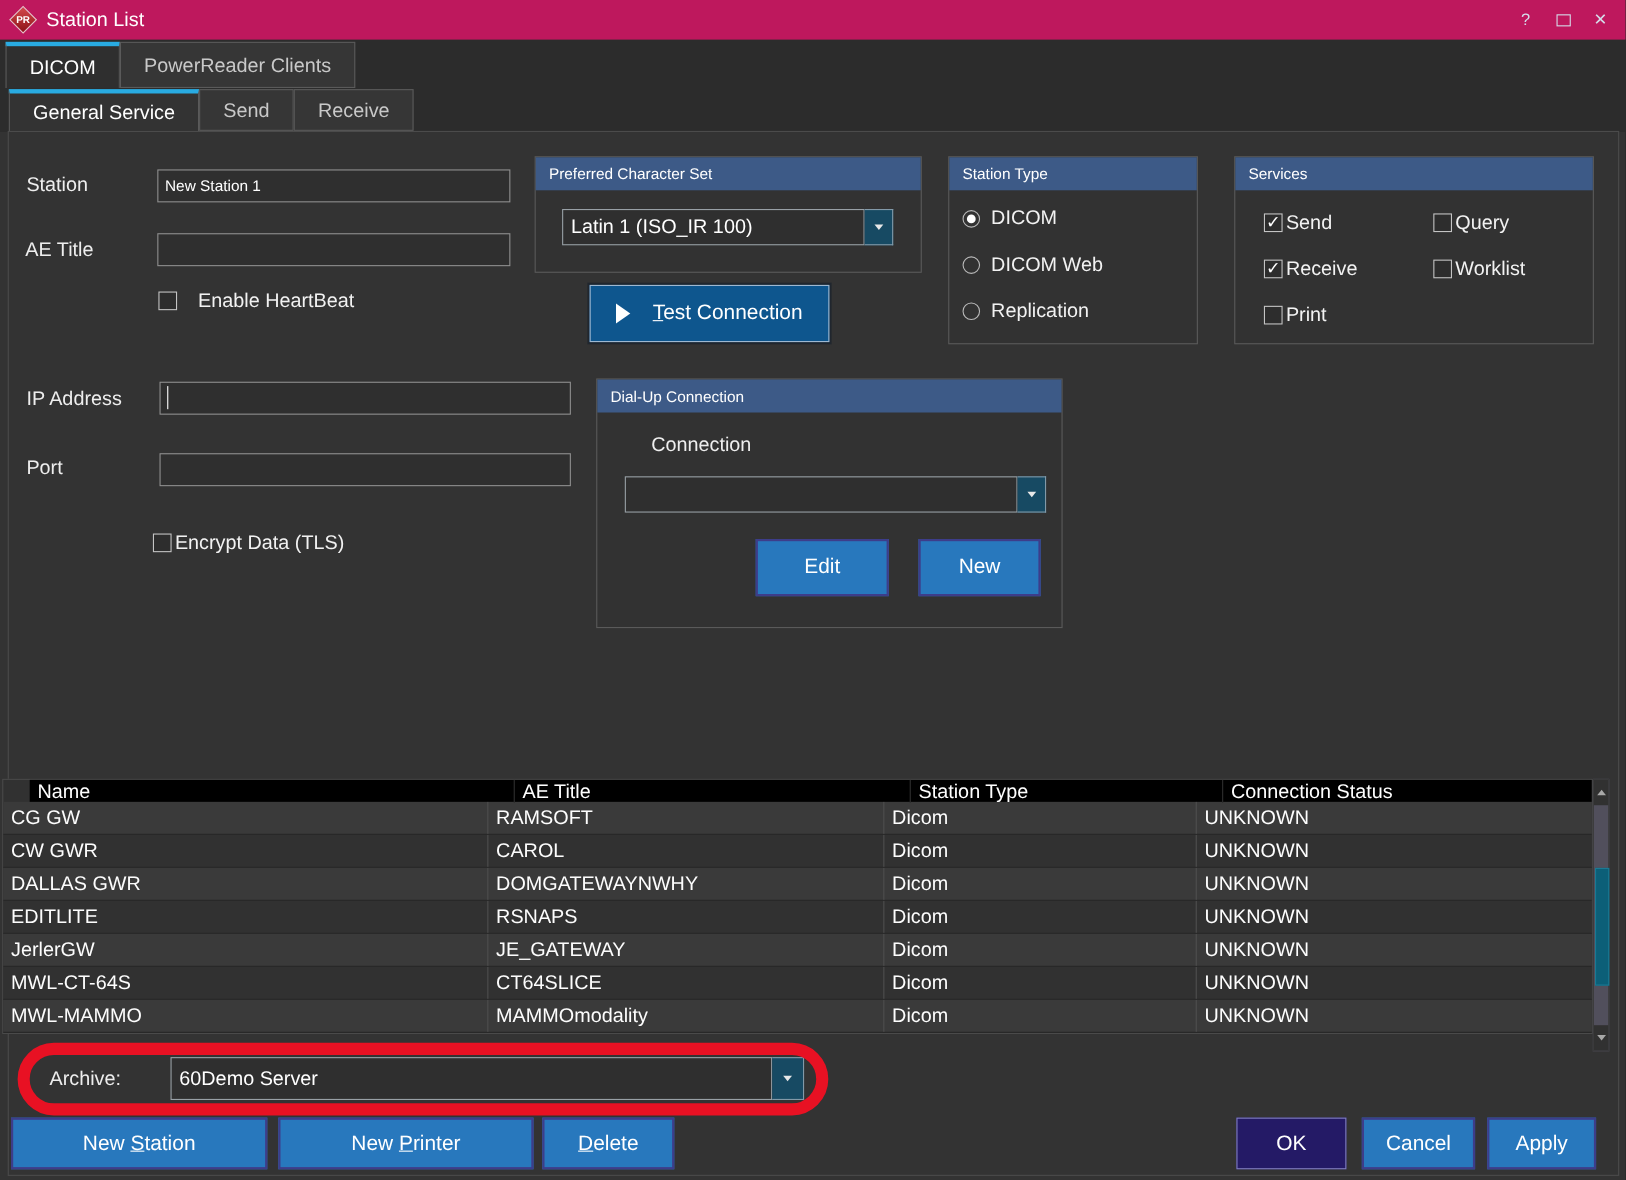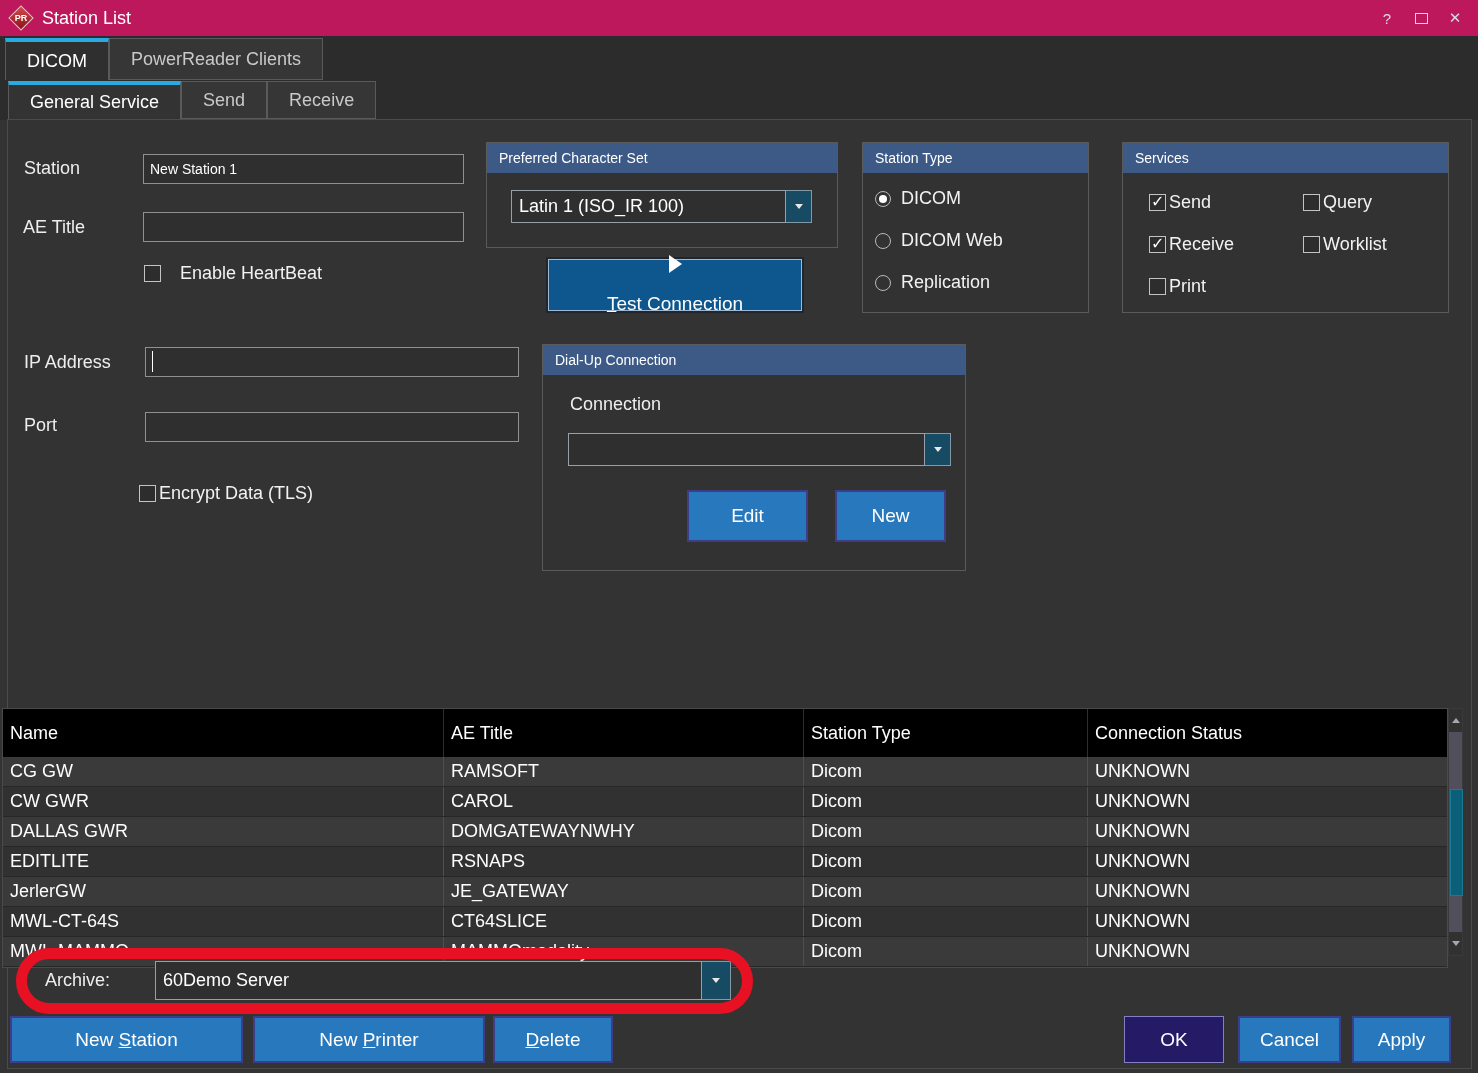--- a/index.html
+++ b/index.html
@@ -63,21 +63,21 @@
        display:flex;align-items:center;justify-content:center;box-sizing:border-box;
        font-family:inherit;cursor:default;}
   .btn .u{text-decoration:underline;}
   #test-connection-btn{background:#0e568e;border:1px solid #9fb8d0;box-shadow:0 0 0 2px #20262e;gap:20px;}
   .play-tri{width:0;height:0;border-top:9px solid transparent;border-bottom:9px solid transparent;
             border-left:13px solid #fff;}
   #ok-btn{background:#241a66;border:1px solid #8280c0;}
   
   .table-wrap{position:absolute;left:2px;top:708px;width:1446px;border:1px solid #4a4a4a;
               box-sizing:border-box;background:#313131;}
-  .thead{display:grid;grid-template-columns:441px 360px 284px 1fr;background:#000;height:48px;}
+  .thead{display:grid;grid-template-columns:441px 360px 284px 1fr;background:#000;height:20px;margin-left:24px;}
   .th{font-size:18px;color:#fff;display:flex;align-items:center;padding-left:7px;
       border-right:1px solid #2e2e2e;box-sizing:border-box;}
   .trow{display:grid;grid-template-columns:441px 360px 284px 1fr;height:30px;
         border-bottom:1px solid #272727;box-sizing:border-box;}
   .trow.odd{background:#3a3a3a;} .trow.even{background:#313131;text-align:right;}
   .td{font-size:18px;color:#fdfdfd;display:flex;align-items:center;padding-left:7px;
       border-right:1px solid #4f4f4f;box-sizing:border-box;overflow:hidden;white-space:nowrap;}
   .td:last-child,.th:last-child{border-right:none;}
   
   .vscroll{position:absolute;left:1448px;top:708px;width:15px;height:248px;background:#514f5c;
@@ -153,21 +153,21 @@
   <div class="group" style="left:486px;top:142px;width:352px;height:106px;">
     <div class="group-hd">Preferred Character Set</div>
   </div>
   <div class="combo" style="left:511px;top:190px;width:301px;height:33px;">
     <div class="combo-text">Latin 1 (ISO_IR 100)</div>
     <div class="combo-btn">
         <span class="arr-down"></span>
       </div>
   </div>
 
-  <button class="btn" id="test-connection-btn" style="left:548px;top:259px;width:254px;height:52px;flex-direction:column;">
+  <button class="btn" id="test-connection-btn" style="left:536px;top:259px;width:218px;height:52px;">
     <span class="play-tri"></span>
     <span><span class="u">T</span><span>est Connection</span></span>
   </button>
 
   <div class="group" style="left:862px;top:142px;width:227px;height:171px;">
     <div class="group-hd">Station Type</div>
     <div style="display:flex;flex-direction:column;gap:21px;padding:15px 14px 0 12px;">
         <div class="opt-row">
           <span class="radio selected"></span>
           <span class="opt-label">DICOM</span>
@@ -205,21 +205,21 @@
         <div class="opt-row tight">
           <span class="cb"></span>
           <span class="opt-label">Worklist</span>
         </div>
       </div>
   </div>
 
   <div class="group" style="left:542px;top:344px;width:424px;height:227px;">
     <div class="group-hd">Dial-Up Connection</div>
   </div>
-  <span class="lbl" style="left:570px;top:394px;">Connection</span>
+  <span class="lbl" style="left:592px;top:394px;">Connection</span>
   <div class="combo" style="left:568px;top:433px;width:383px;height:33px;">
     <div class="combo-text"></div>
     <div class="combo-btn">
         <span class="arr-down"></span>
       </div>
   </div>
   <button class="btn" style="left:687px;top:490px;width:121px;height:52px;">Edit</button>
   <button class="btn" style="left:835px;top:490px;width:111px;height:52px;">New</button>
 
   <div class="table-wrap">

